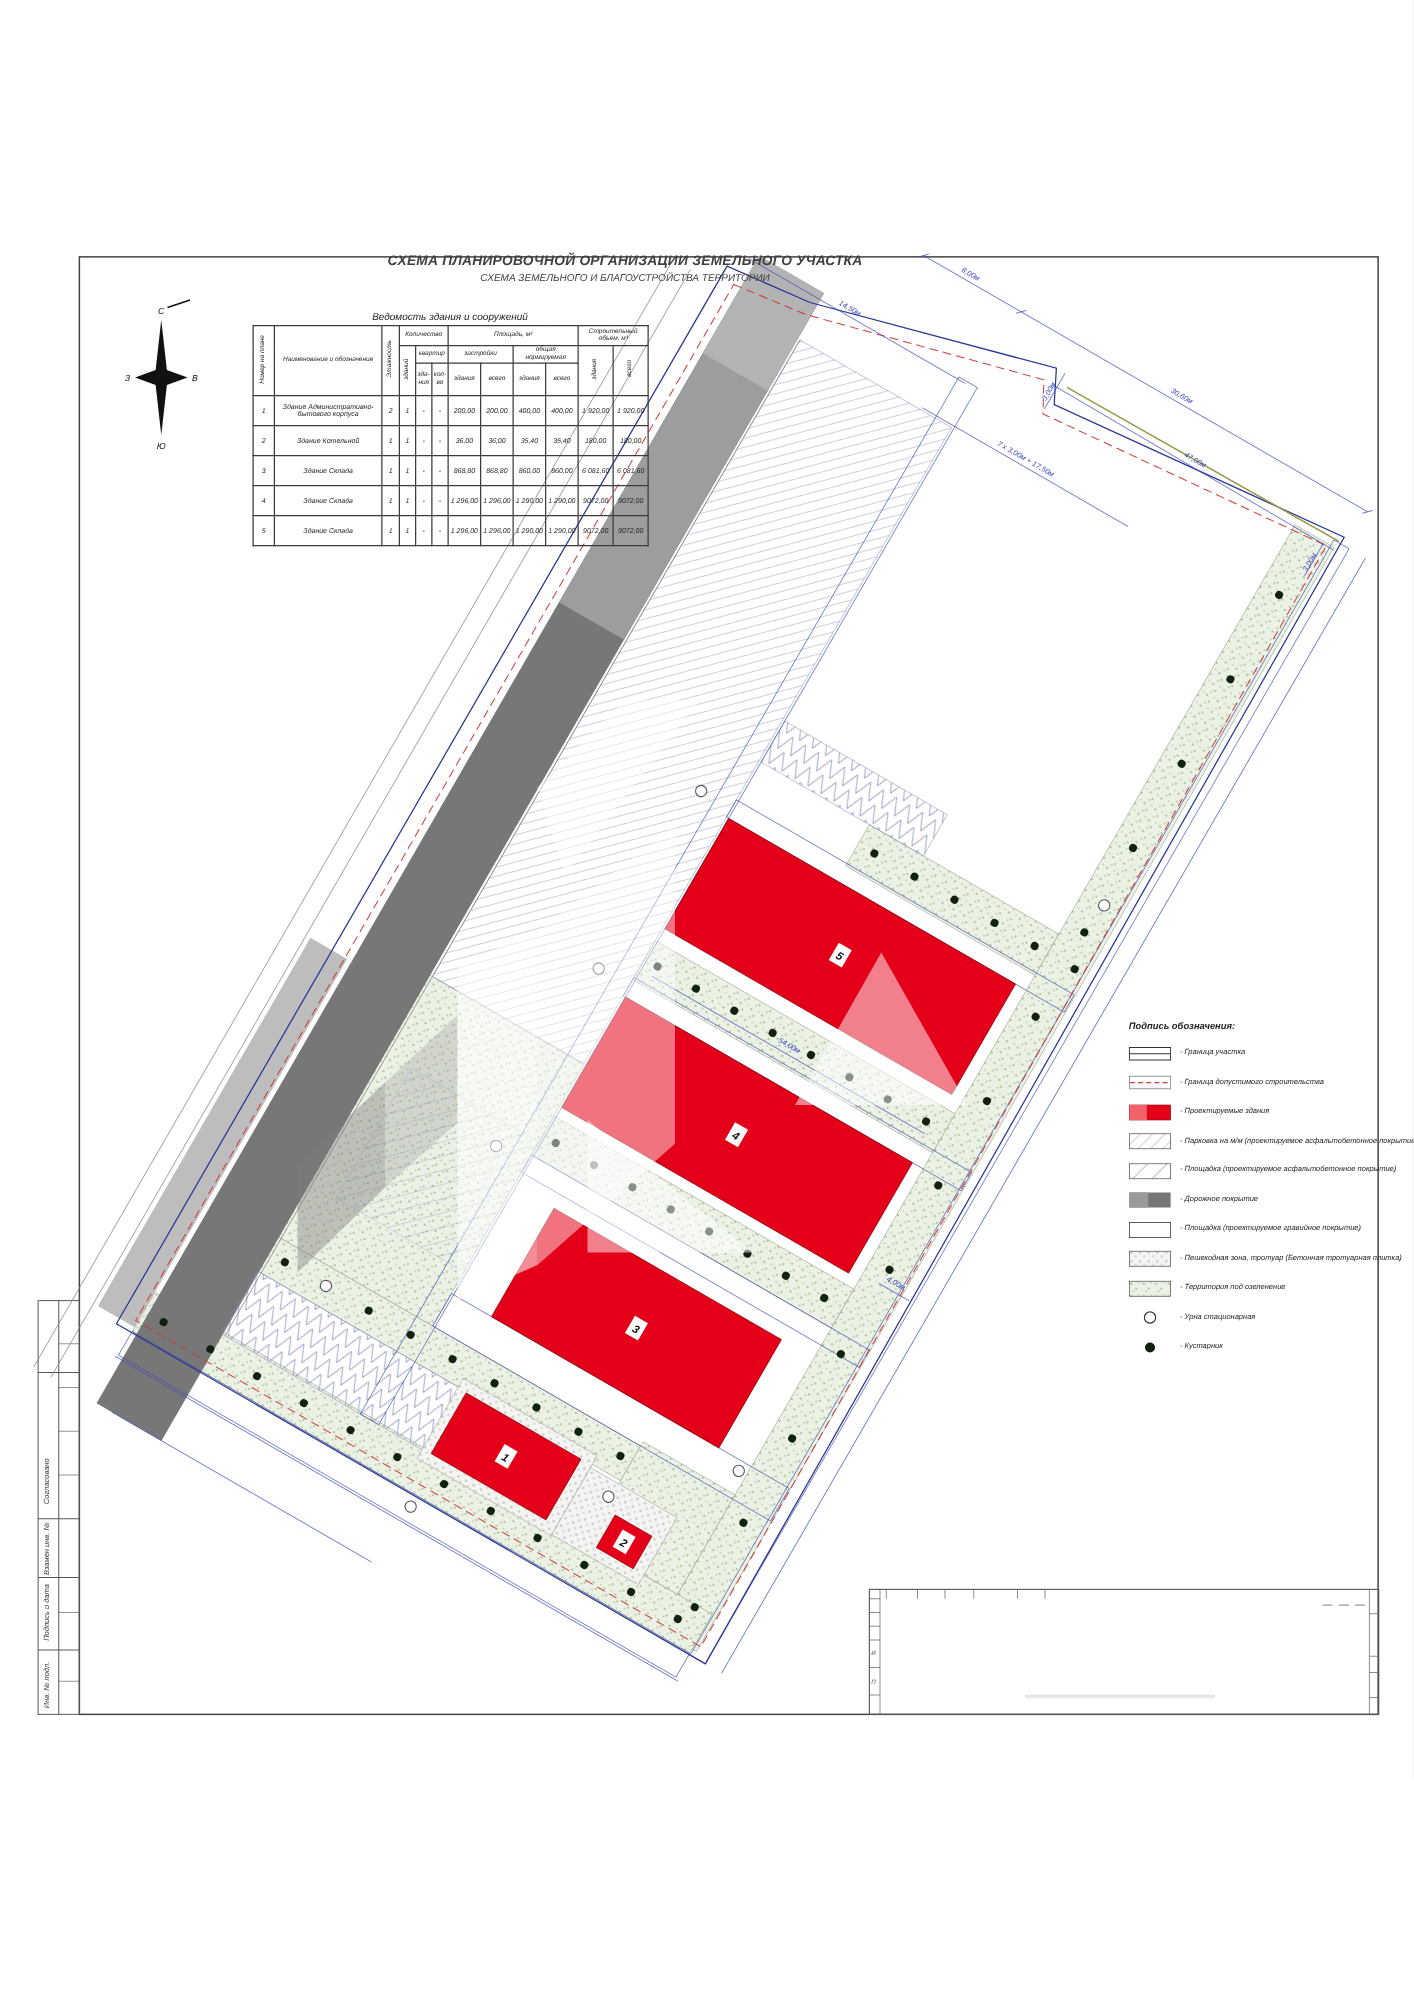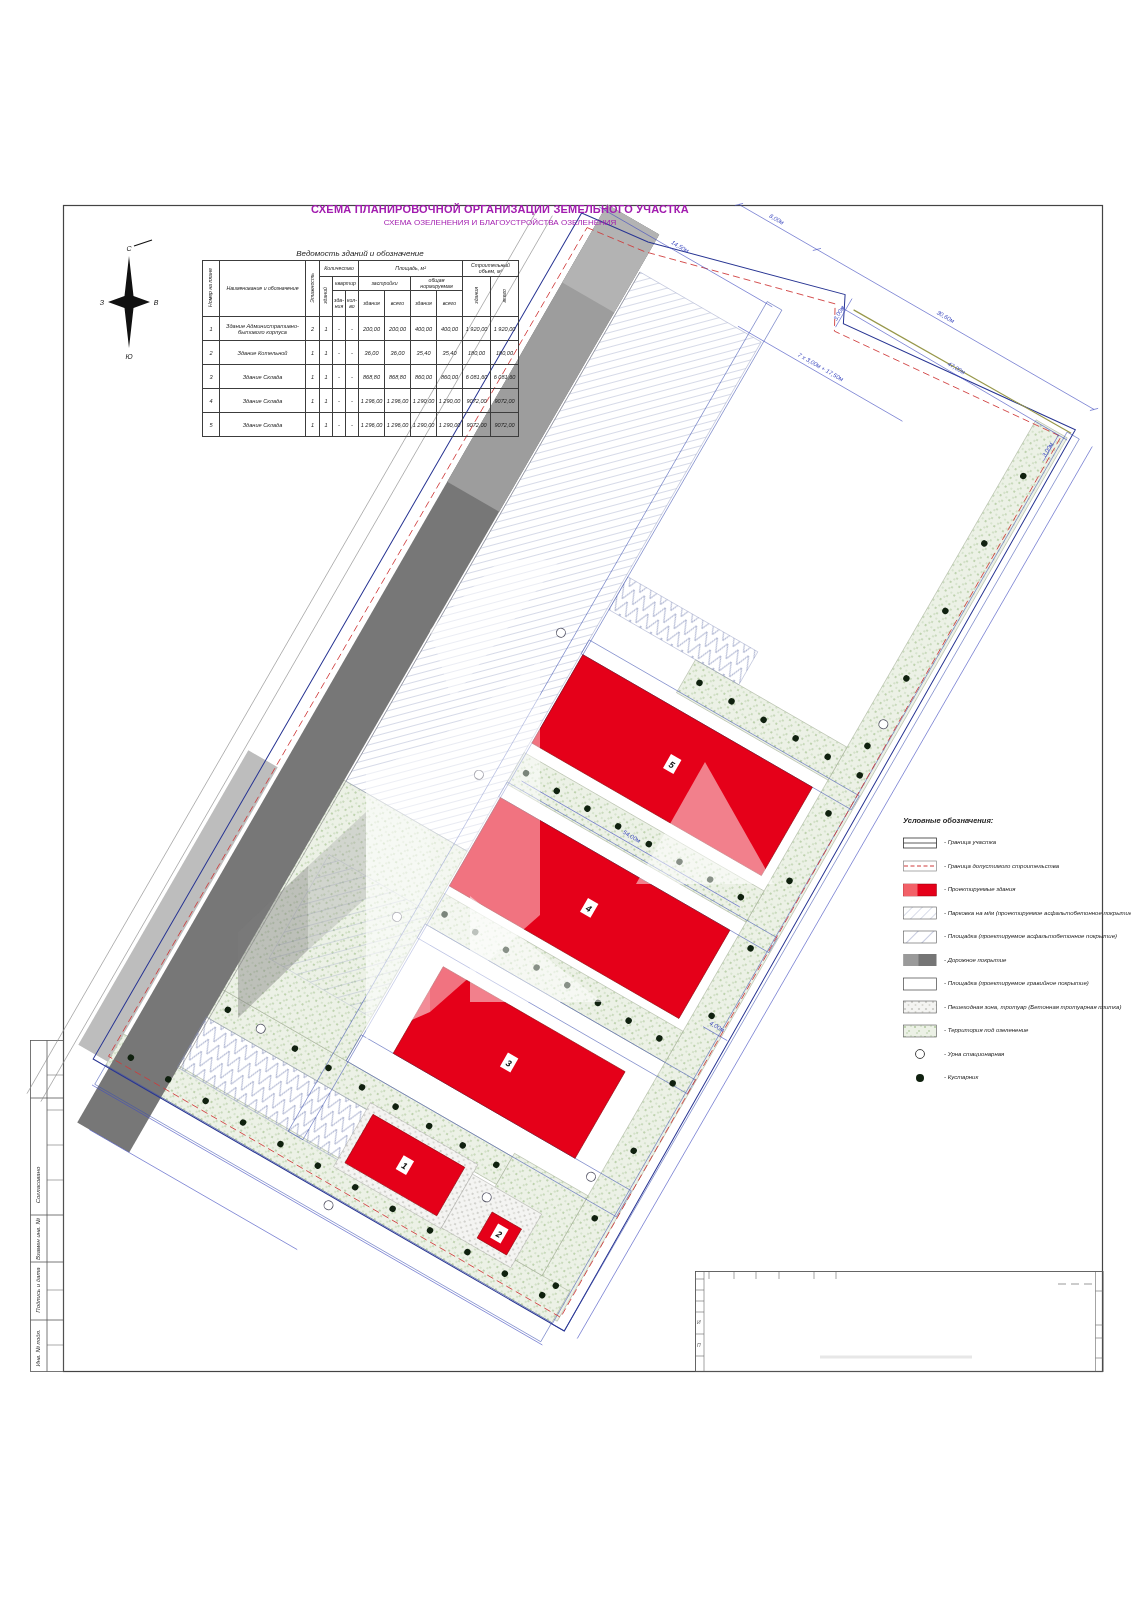--- a/index.html
+++ b/index.html
@@ -2,21 +2,21 @@
 <html><head>
 <meta charset="utf-8">
 <style>
   html,body{margin:0;padding:0;background:#dedede;}
   .page{position:relative;width:1131px;height:1600px;background:#ffffff;
         font-family:"Liberation Sans",sans-serif;overflow:hidden;}
   svg.overlay{position:absolute;left:0;top:0;}
 
   
   .titles{position:absolute;left:0;top:203px;width:1000px;text-align:center;
-          color:#a21caf;}
+          font-style:italic;color:#404040;}
   .t1{font-size:11px;font-weight:bold;letter-spacing:.2px;}
   .t2{font-size:8px;margin-top:3px;}
   .t3{font-size:8px;margin-top:2px;}
 
   
   .tblwrap{position:absolute;left:202px;top:249px;width:316px;}
   .tbltitle{text-align:center;font-style:italic;font-size:8px;color:#222;margin-bottom:2px;}
   table.vt{border-collapse:collapse;table-layout:fixed;width:316px;}
   .vt th,.vt td{border:1px solid #3c3c3c;font-style:italic;color:#1e1e1e;
       padding:0 1px;text-align:center;vertical-align:middle;overflow:hidden;}
@@ -304,25 +304,25 @@
     <polygon points="366,1040 366,772 430,745 430,1012" fill="rgba(255,255,255,0.55)"></polygon>
     <polygon points="430,745 430,1012 540,915 540,660" fill="rgba(255,255,255,0.45)"></polygon>
     <polygon points="705,762 636,884 774,884" fill="rgba(255,255,255,0.5)"></polygon>
     <polygon points="470,1002 470,896 602,1002" fill="rgba(255,255,255,0.5)"></polygon>
     <polygon points="430,630 500,560 560,560 452,700" fill="rgba(255,255,255,0.5)"></polygon>
   </g>
 </svg>
 
 <div class="titles">
   <div class="t1">СХЕМА ПЛАНИРОВОЧНОЙ ОРГАНИЗАЦИИ ЗЕМЕЛЬНОГО УЧАСТКА</div>
-  <div class="t2">СХЕМА ОЗЕЛЕНЕНИЯ И БЛАГОУСТРОЙСТВА ОЗЕЛЕНЕНИЯ</div>
+  <div class="t2">СХЕМА ЗЕМЕЛЬНОГО И БЛАГОУСТРОЙСТВА ТЕРРИТОРИИ</div>
 </div>
 
 <div class="tblwrap">
-  <div class="tbltitle">Ведомость зданий и обозначение</div>
+  <div class="tbltitle">Ведомость здания и сооружений</div>
   <table class="vt">
     <colgroup>
       <col style="width:17px">
           <col style="width:86px">
           <col style="width:14px">
       <col style="width:13px">
           <col style="width:13px">
           <col style="width:13px">
       <col style="width:26px">
           <col style="width:26px">
@@ -426,21 +426,21 @@
             <td>1 290,00</td>
             <td>1 290,00</td>
             <td>9072,00</td>
             <td>9072,00</td>
           </tr>
         </tbody>
   </table>
 </div>
 
 <div class="legend">
-  <div class="lg-title">Условные обозначения:</div>
+  <div class="lg-title">Подпись обозначения:</div>
 
   <div class="lg-item">
     <svg class="sw" width="34" height="14">
       <rect x="0.5" y="2" width="33" height="10" fill="#fff" stroke="#333" stroke-width="0.8"></rect>
       <line x1="0.5" y1="7" x2="33.5" y2="7" stroke="#333" stroke-width="0.8"></line>
     </svg>
     <span class="lg-lab">- Граница участка</span>
   </div>
 
   <div class="lg-item">

